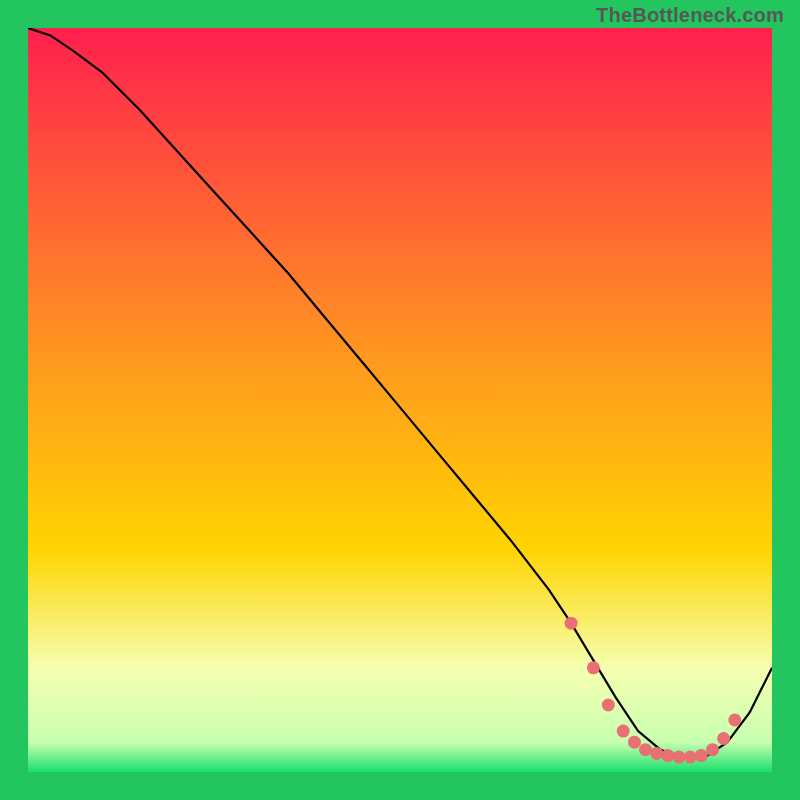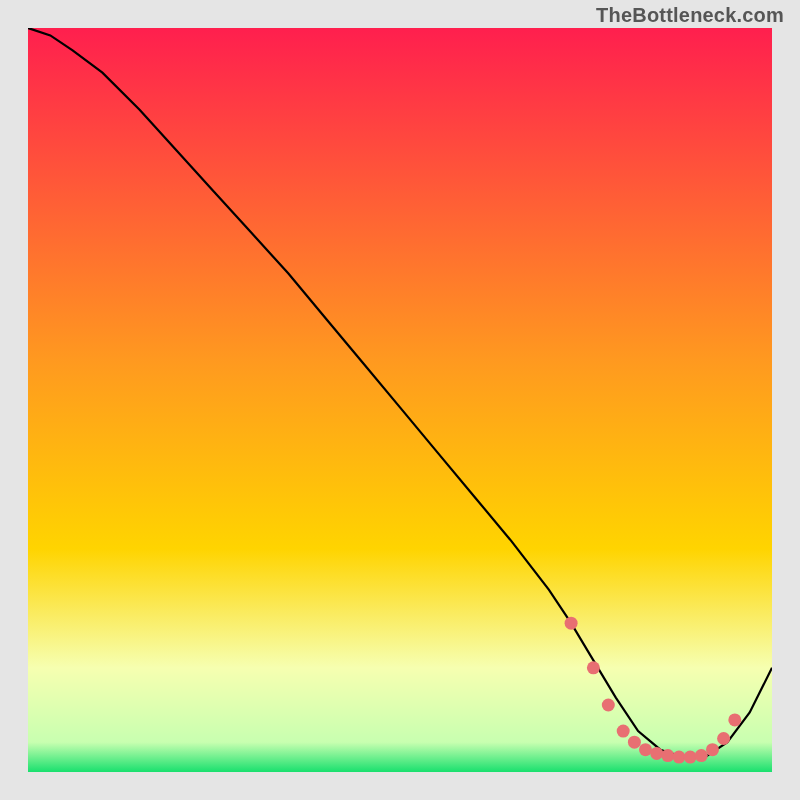--- a/index.html
+++ b/index.html
@@ -1,21 +1,21 @@
 <!DOCTYPE html>
 <html><head>
 <meta charset="utf-8">
 <style>
   * { margin: 0; padding: 0; box-sizing: border-box; }
   html, body { width: 800px; height: 800px; background: #000; overflow: hidden; }
   .frame {
     position: relative;
     width: 800px;
     height: 800px;
-    background: #e5e5e5;
+    background: #22c55e;
   }
   .attribution {
     position: absolute;
     top: 4px;
     right: 16px;
     font-family: Arial, Helvetica, sans-serif;
     font-size: 20px;
     font-weight: bold;
     color: #565656;
     letter-spacing: 0.2px;

